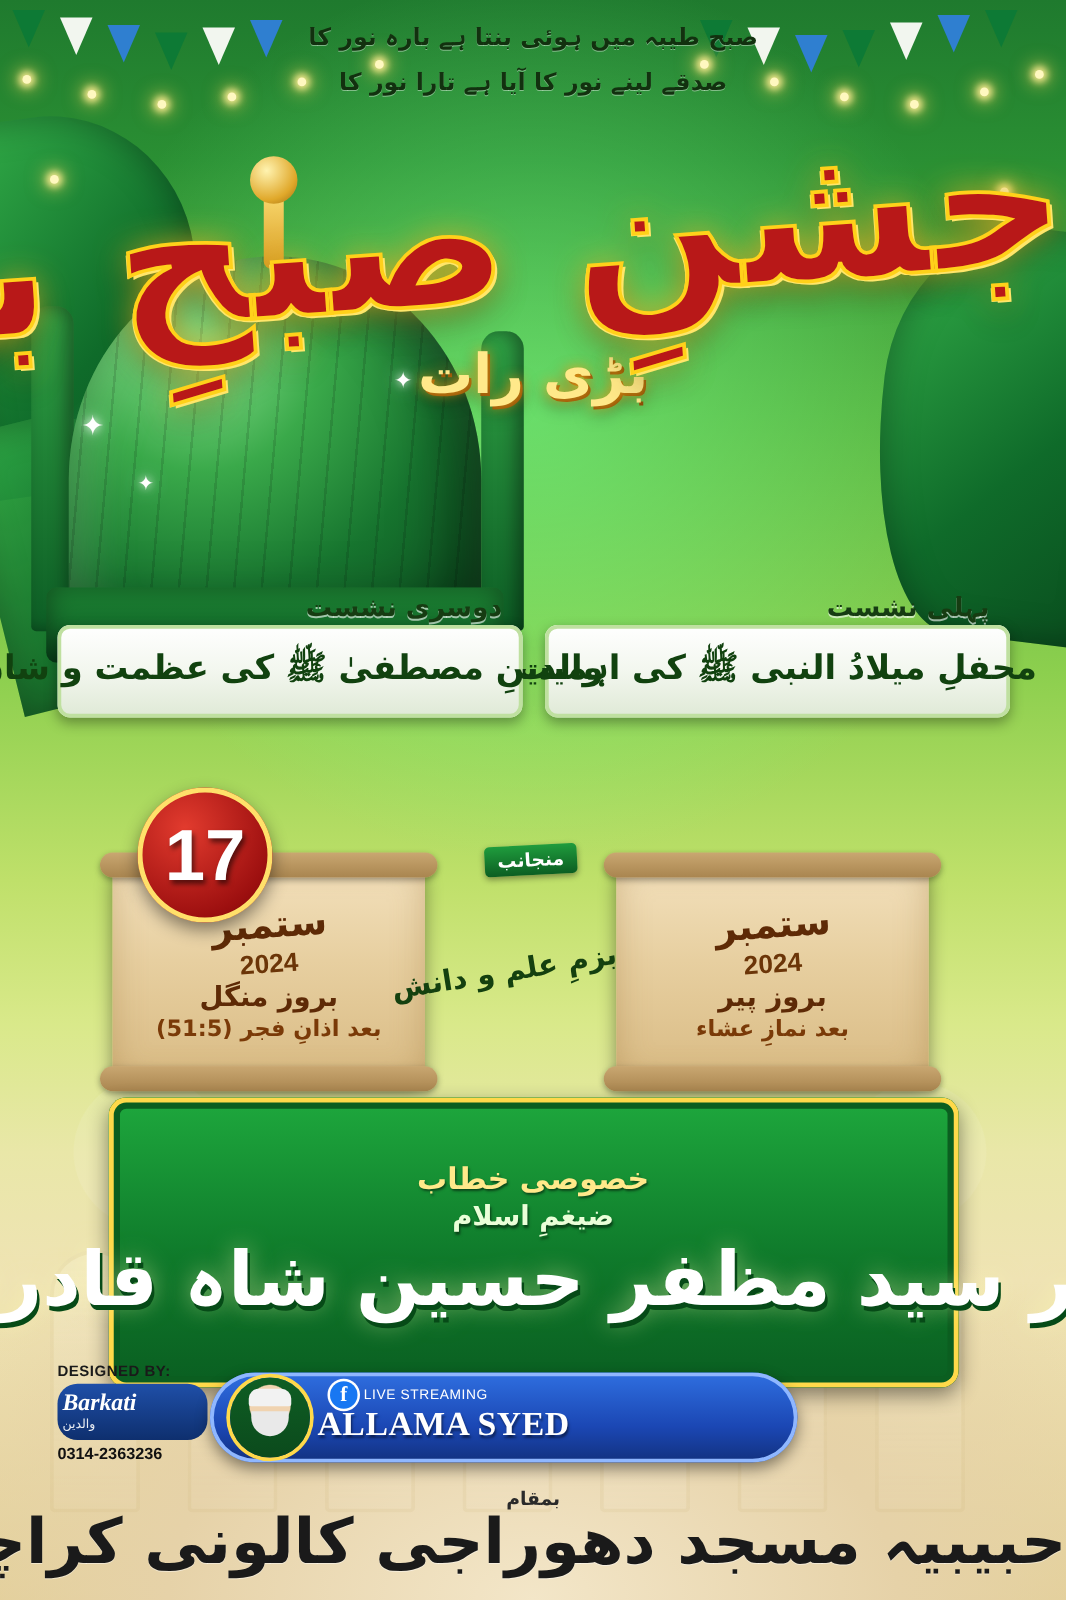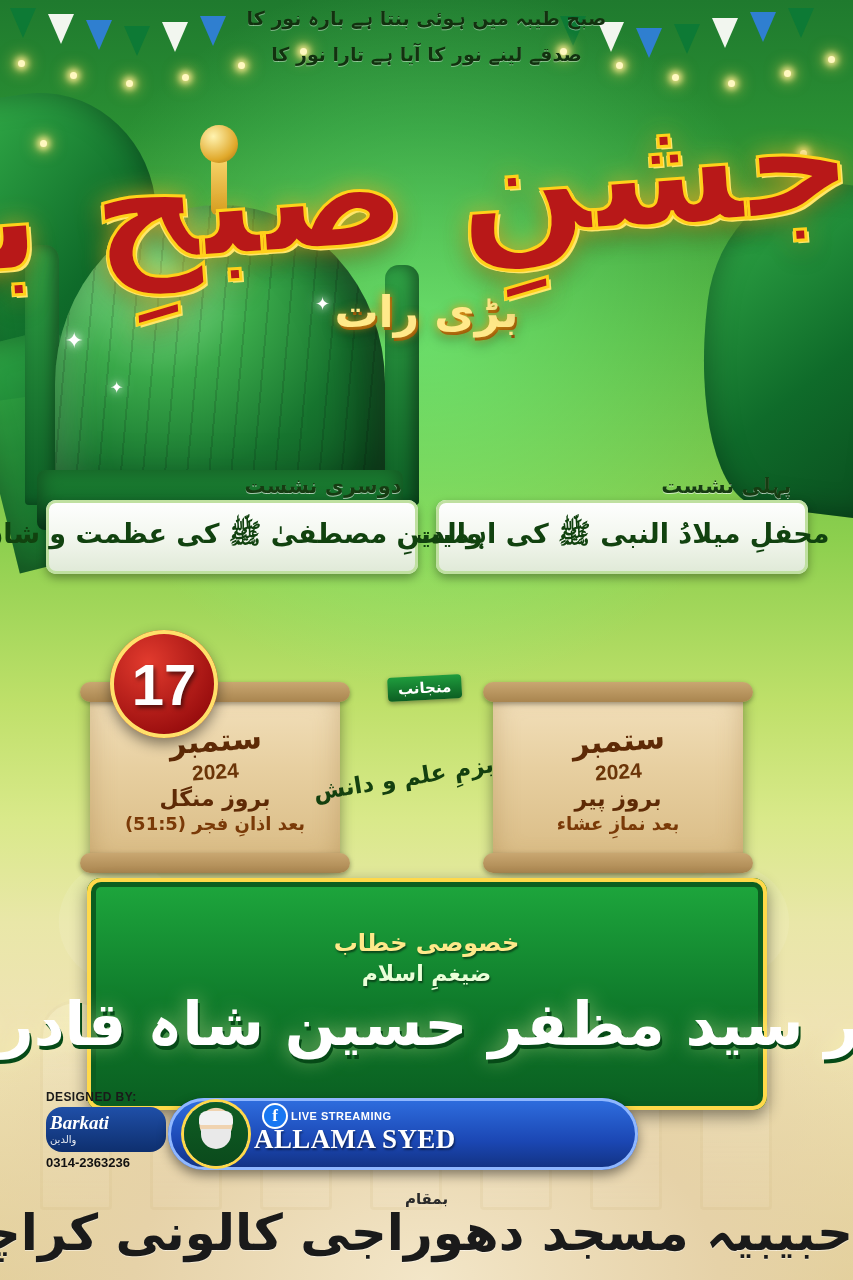--- a/index.html
+++ b/index.html
@@ -153,21 +153,21 @@
   .urdu {
     direction: rtl;
     unicode-bidi: bidi-override;
     font-family: "DejaVu Sans", "Liberation Sans", sans-serif;
     white-space: nowrap;
   }
 
   
   .couplet {
     position: absolute;
-    left: 0; top: 0;
+    left: 0; top: 12px;
     width: 100%;
     text-align: center;
     z-index: 6;
   }
   .couplet div {
     font-size: 19px;
     color: #12310f;
     font-weight: bold;
     letter-spacing: .5px;
     line-height: 1.9;
@@ -191,21 +191,21 @@
     -webkit-text-stroke: 3px #ffd11a;
     text-shadow:
       0 0 0 #ffd11a,
       3px 3px 0 #ffe66a,
       -2px 2px 0 #ffe66a,
       0 0 26px rgba(255,200,40,.75),
       0 10px 26px rgba(0,0,0,.45);
     transform: rotate(-4deg);
   }
   .title-sub {
-    margin-top: 18px;
+    margin-top: 6px;
     font-size: 44px;
     font-weight: bold;
     color: #ffe98a;
     text-shadow: 0 0 10px rgba(255,180,30,.9), 2px 3px 0 #8a4a06, 0 5px 14px rgba(0,0,0,.5);
   }
 
   
   .sessions {
     position: absolute;
     left: 0; top: 500px;
@@ -454,21 +454,21 @@
     font-family: "Liberation Serif", serif;
     font-weight: bold;
     font-size: 17px;
     display: flex;
     align-items: center;
     justify-content: center;
     box-shadow: 0 0 0 2px #fff;
   }
   .fb-label {
     font-size: 11px;
-    font-weight: bold;
+    font-weight: normal;
     color: #fff;
     letter-spacing: .5px;
   }
   .livebar .sname {
     margin-top: 12px;
     font-size: 27px;
     font-weight: bold;
     color: #fff;
     line-height: 1.08;
     text-shadow: 1px 2px 2px rgba(0,0,0,.5);

